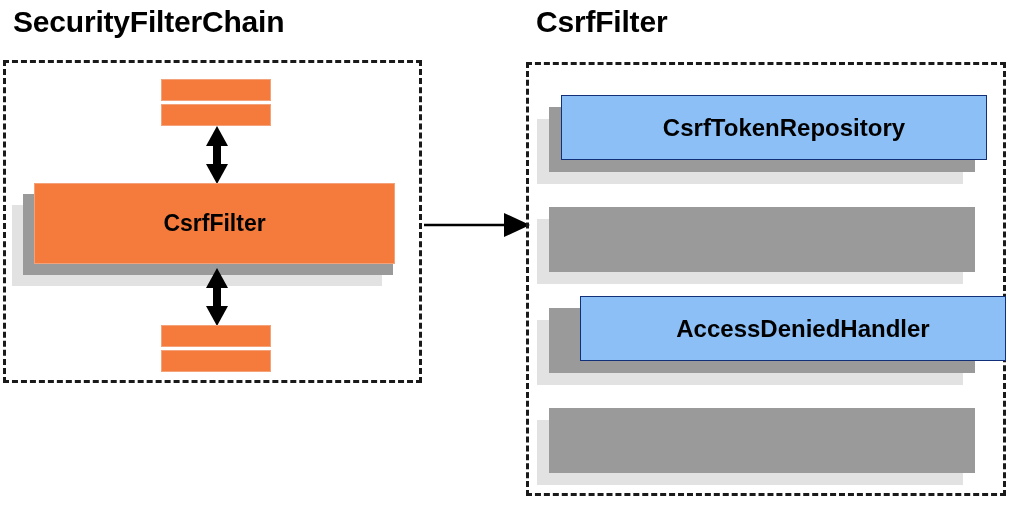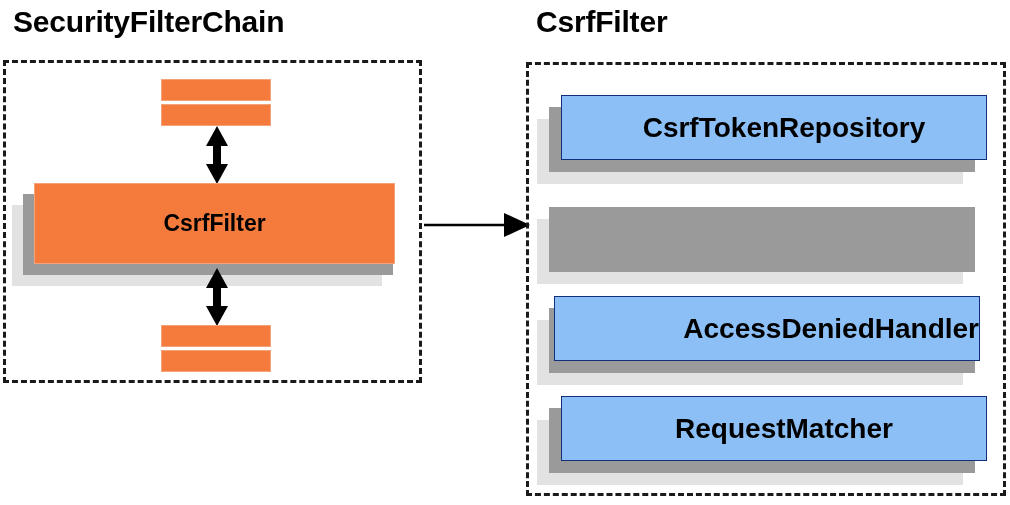--- a/index.html
+++ b/index.html
@@ -66,21 +66,21 @@
   }
   .box.orange {
     background: #F47B3C;
     border: 1px solid #f3a27a;
   }
   .box.blue {
     background: #8CBFF5;
     border: 1px solid #12307a;
   }
   .box-label-lg { font-size: 23px; }
-  .box-label-md { font-size: 28px; padding-left: 20px; }
+  .box-label-md { font-size: 24px; padding-left: 20px; }
 
   
   .bar {
     position: absolute;
     box-sizing: border-box;
     background: #F47B3C;
     border: 1px solid #f3a27a;
   }
 
   
@@ -135,23 +135,20 @@
   <div class="shadow-mid" style="left:549px; top:107px; width:426px; height:65px;"></div>
   <div class="box blue box-label-md" style="left:561px; top:95px; width:426px; height:65px;">
     <span>CsrfTokenRepository</span>
   </div>
 
   <div class="shadow-back" style="left:537px; top:219px; width:426px; height:65px;"></div>
   <div class="shadow-mid" style="left:549px; top:207px; width:426px; height:65px;"></div>
 
   <div class="shadow-back" style="left:537px; top:320px; width:426px; height:65px;"></div>
   <div class="shadow-mid" style="left:549px; top:308px; width:426px; height:65px;"></div>
-  <div class="box blue box-label-md" style="left:554px; top:296px; width:426px; height:65px;justify-content:flex-end;">
+  <div class="box blue box-label-md" style="left:580px; top:296px; width:426px; height:65px;">
     <span>AccessDeniedHandler</span>
   </div>
 
   <div class="shadow-back" style="left:537px; top:420px; width:426px; height:65px;"></div>
   <div class="shadow-mid" style="left:549px; top:408px; width:426px; height:65px;"></div>
-  <div class="box blue box-label-md" style="left:561px; top:396px; width:426px; height:65px;">
-    <span>RequestMatcher</span>
-  </div>
 
 </div>
 
 </body></html>

